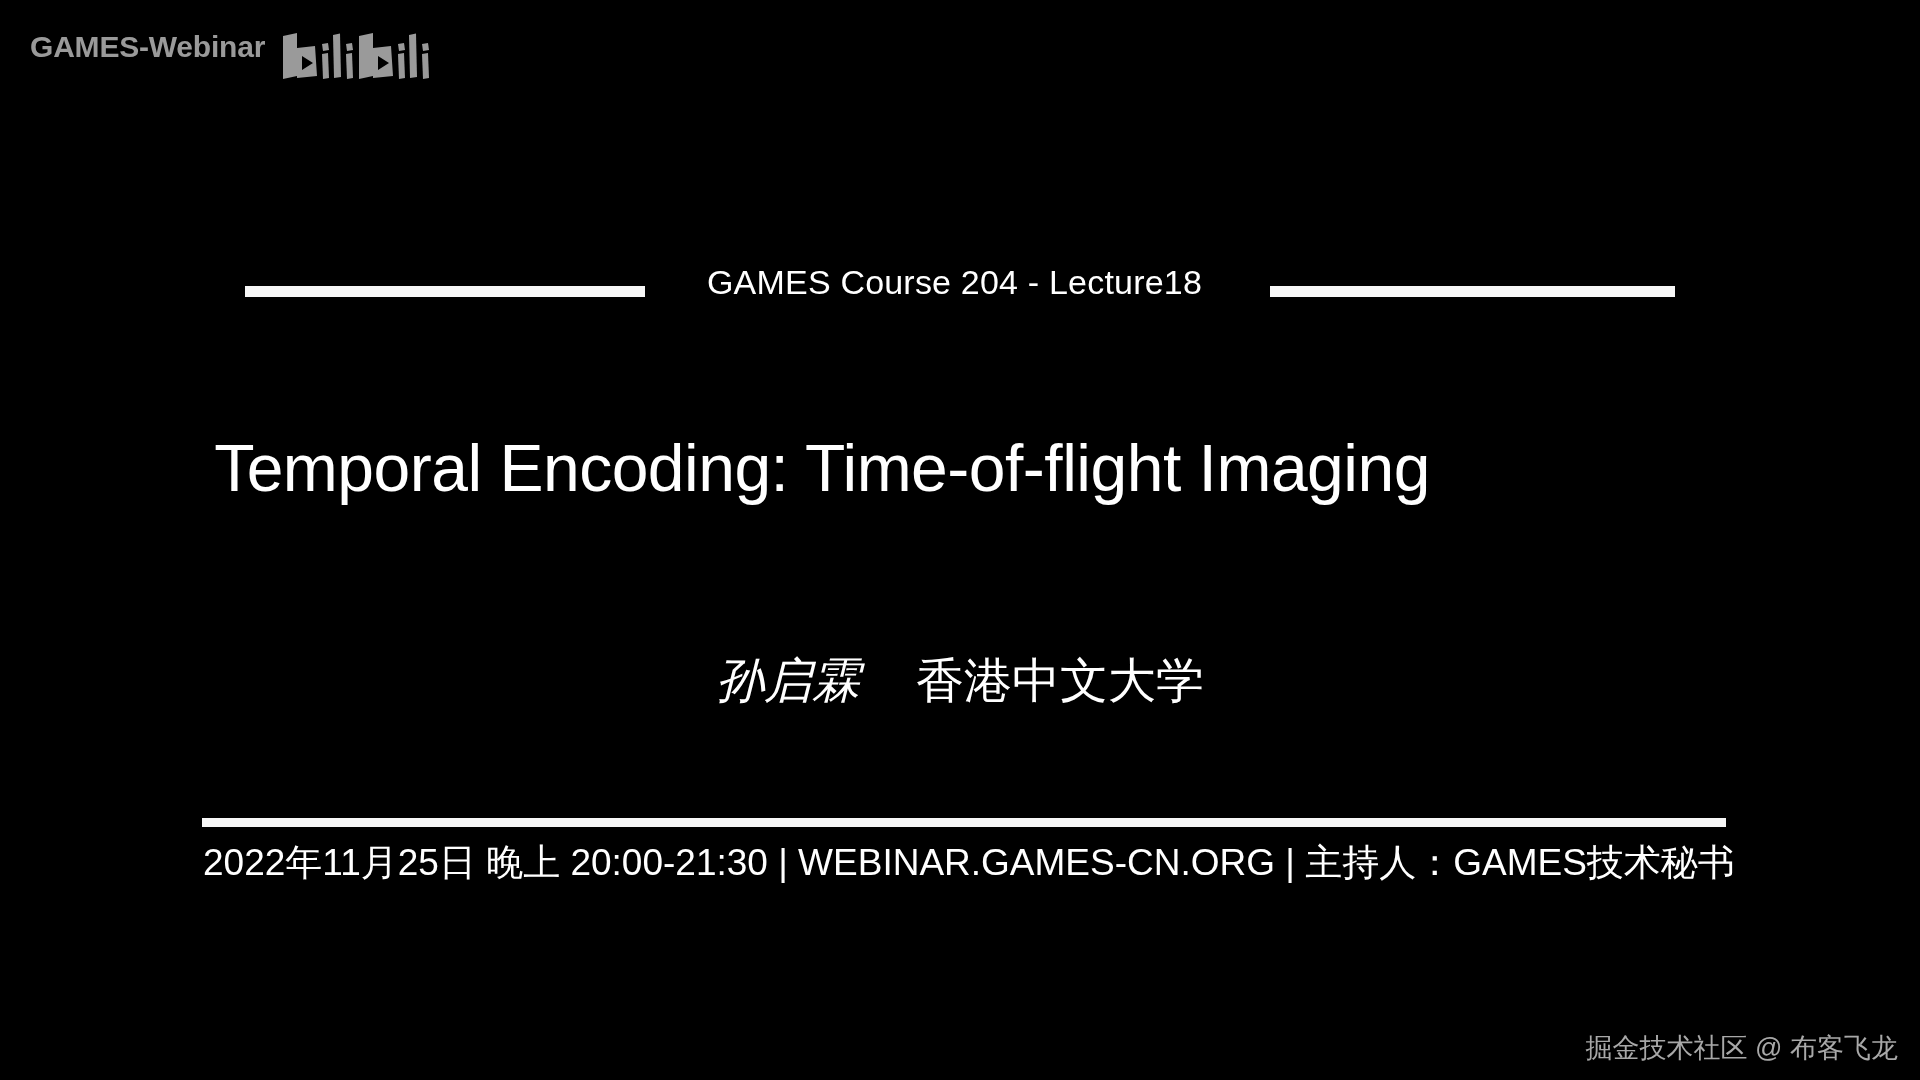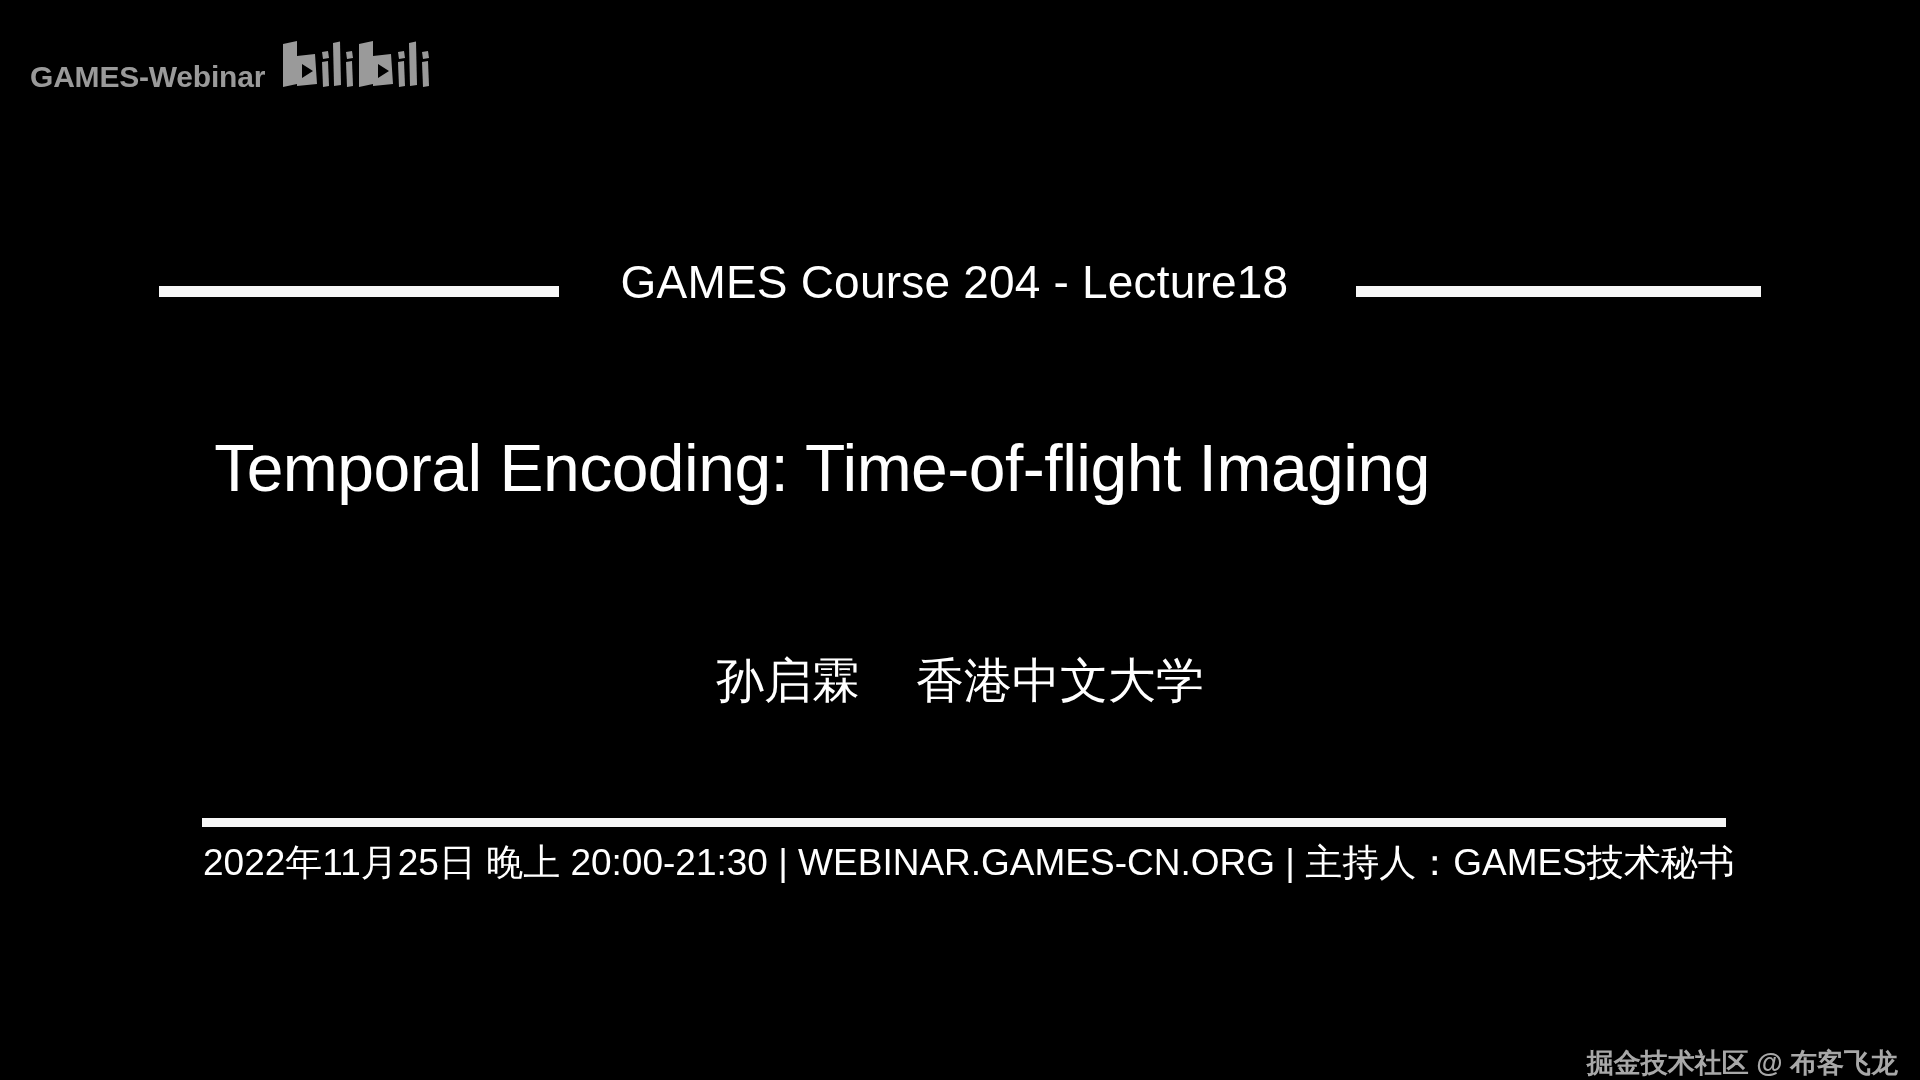--- a/index.html
+++ b/index.html
@@ -22,21 +22,21 @@
     height: 1080px;
     background: #000000;
   }
 
   
   .brand-row {
     position: absolute;
     left: 30px;
     top: 32px;
     display: flex;
-    align-items: flex-end;
+    align-items: flex-start;
     gap: 16px;
     height: 60px;
   }
   .brand-text {
     color: #9a9a9a;
     font-size: 30px;
     font-weight: bold;
     letter-spacing: -0.2px;
     line-height: 1;
     white-space: nowrap;
@@ -68,21 +68,21 @@
     margin-right: 62px;
     margin-top: 18px;
   }
   .rule-right {
     width: 405px;
     margin-left: 68px;
     margin-top: 18px;
   }
   .course-label {
     color: #ffffff;
-    font-size: 46px;
+    font-size: 34px;
     font-weight: normal;
     letter-spacing: 0.2px;
     white-space: nowrap;
     line-height: 1;
   }
 
   
   .main-title {
     position: absolute;
     left: 0;
@@ -103,21 +103,21 @@
     left: 0;
     top: 655px;
     width: 1920px;
     text-align: center;
     color: #ffffff;
     font-size: 48px;
     font-weight: normal;
     line-height: 1.1;
     white-space: nowrap;
   }
-  .speaker-name { display: inline; }
+  .speaker-name { display: inline; font-style: italic; }
   .speaker-gap {
     display: inline-block;
     width: 56px;
   }
   .speaker-affil { display: inline; }
 
   
   .footer-rule {
     position: absolute;
     left: 202px;
@@ -136,24 +136,24 @@
     font-weight: normal;
     line-height: 1.25;
     white-space: nowrap;
     text-align: left;
   }
 
   
   .watermark {
     position: absolute;
     right: 22px;
-    bottom: 3px;
+    bottom: 18px;
     color: #a8a8a8;
     font-size: 27px;
-    font-weight: bold;
+    font-weight: normal;
     line-height: 1;
     white-space: nowrap;
   }
 </style>
 </head>
 <body>
 
 <div class="slide">
 
   <div class="brand-row">

